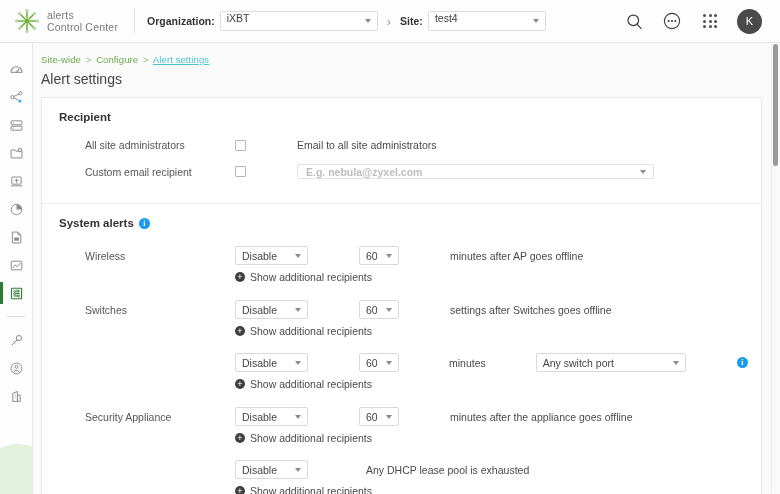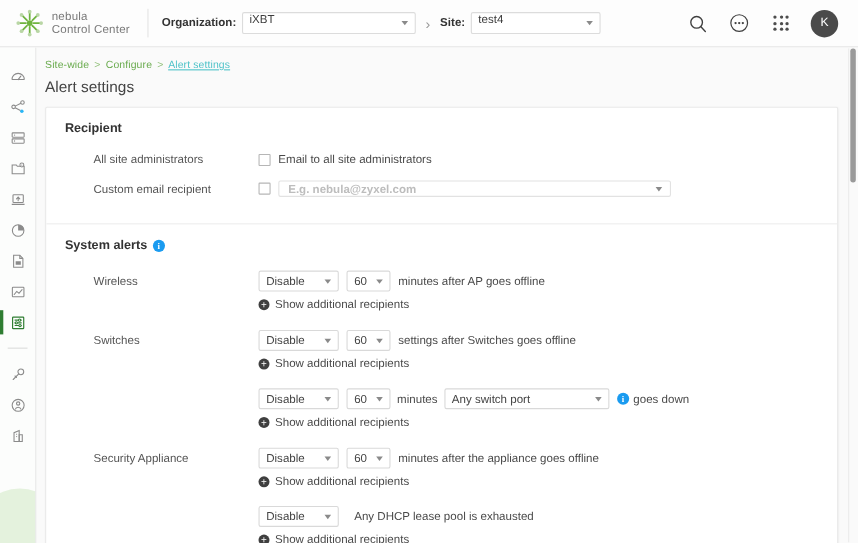--- a/index.html
+++ b/index.html
@@ -79,21 +79,21 @@
     margin:10px 8px 0 8px; background:#fff; border:1px solid #e9e9e9;
     border-radius:2px; box-shadow:0 1px 2px rgba(0,0,0,.04);
     width:721px; height:408px; overflow:hidden; position:relative;
   }
   .sec-head{ font-size:11.5px; font-weight:bold; color:#333; }
   .sec-recipient{ padding:13px 0 12px 17px; }
   .hr{ height:1px; background:#ededed; margin:12px 0 0 0;}
 
   .row{ display:flex; align-items:center; }
   .lbl{ width:176px; padding-left:26px; font-size:10.5px; color:#555; flex:0 0 auto;}
-  .fieldcol{ flex:1; display:flex; align-items:center; }
+  .fieldcol{ flex:1; display:flex; align-items:center;gap:44px; }
 
   .cb{
     width:11px;height:11px;border:1px solid #b6b6b6;background:#fff;border-radius:1px;
     flex:0 0 auto; cursor:pointer;
   }
   .cb-txt{ margin-left:7px; font-size:10.5px; color:#4a4a4a;}
 
   .textbox{
     height:15px; width:357px; border:1px solid #e2e2e2; background:#fff; border-radius:2px;
     display:flex; align-items:center; padding:0 18px 0 8px; position:relative;
@@ -163,21 +163,21 @@
             <circle cx="13" cy="23.4" r="1.7"></circle>
               <circle cx="5.6" cy="20.4" r="1.7"></circle>
             <circle cx="2.6" cy="13" r="1.7"></circle>
               <circle cx="5.6" cy="5.6" r="1.7"></circle>
           </g>
         </g>
       </svg>
     </div>
 
     <div class="brand">
-      <div>nebula</div>
+      <div>alerts</div>
       <div>Control Center</div>
     </div>
 
     <div class="divider-v"></div>
 
     <span class="sel-label">Organization:</span>
     <div class="combo org-combo">
       <span>iXBT</span>
       <span class="caret"></span>
     </div>

